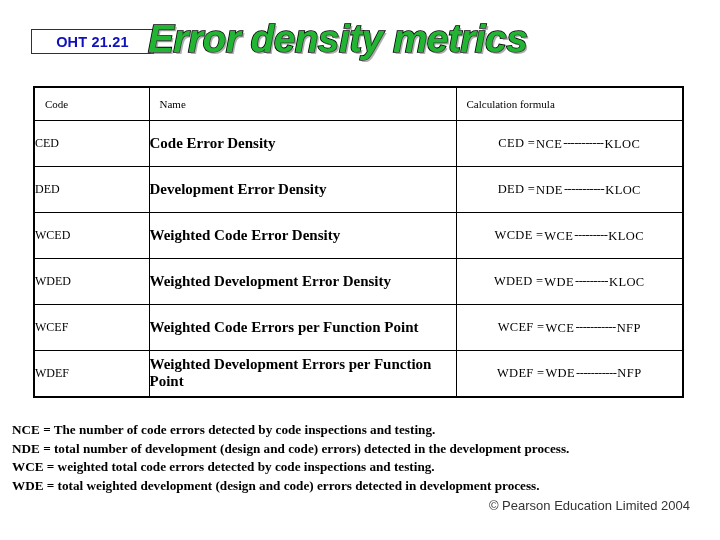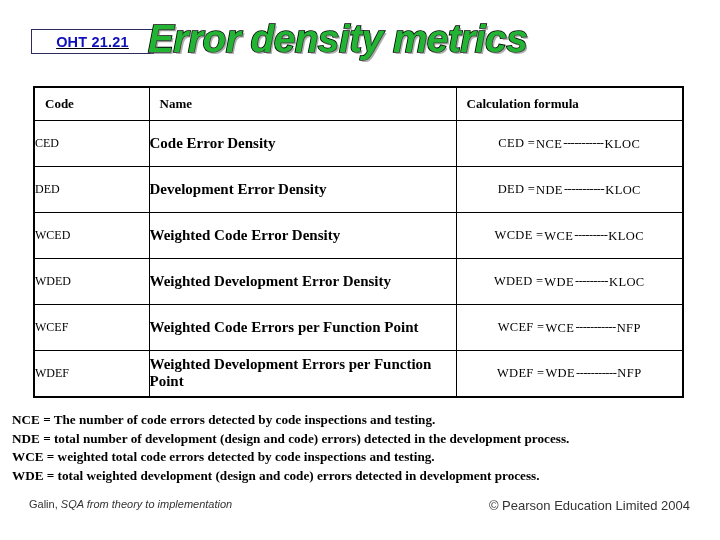--- a/index.html
+++ b/index.html
@@ -28,21 +28,20 @@
     left: 31px;
     top: 29px;
     width: 123px;
     height: 25px;
     border: 1px solid #2b2b5f;
     background: #ffffff;
     box-sizing: border-box;
     display: flex;
     align-items: center;
     justify-content: center;
-    text-decoration: underline;
   }
   .oht-label {
     font-family: "Liberation Sans", "DejaVu Sans", sans-serif;
     font-weight: bold;
     font-size: 14.5px;
     color: #1111bb;
     letter-spacing: 0.2px;
     white-space: nowrap;
   }
   .slide-title {
@@ -83,22 +82,22 @@
   }
   .col-code   { width: 115px; }
   .col-name   { width: 307px; }
   .col-form   { width: 227px; }
 
   thead th {
     background: #ccffcc;
     height: 32px;
   }
   .th-inner {
-    font-weight: bold;
-    font-size: 13px;
+    font-weight: normal;
+    font-size: 11px;
     color: #000000;
     padding: 0 0 0 10px;
     text-align: left;
     white-space: nowrap;
   }
 
   tbody tr { height: 46px; }
 
   .cell-code {
     font-size: 12px;
@@ -149,21 +148,21 @@
     font-size: 12.5px;
     letter-spacing: -0.5px;
     line-height: 0.7;
     margin: 0 1px;
   }
 
   
   .notes {
     position: absolute;
     left: 12px;
-    top: 411px;
+    top: 421px;
     width: 700px;
   }
   .note-line {
     font-size: 13.2px;
     font-weight: bold;
     color: #000000;
     line-height: 18.6px;
     white-space: nowrap;
   }
 
@@ -315,15 +314,14 @@
 </table>
 
 <div class="notes">
   <div class="note-line">NCE = The number of code errors detected by code inspections and testing.</div>
   <div class="note-line">NDE = total number of development (design and code) errors) detected in the development process.</div>
   <div class="note-line">WCE = weighted total code errors detected by code inspections and testing.</div>
   <div class="note-line">WDE = total weighted development (design and code) errors detected in development process.</div>
 </div>
 
 <div class="footer">
-  <div class="footer-left"><span>Galin, </span><span class="italic">SQA from theory to implementation</span></div>
   <div class="footer-right">© Pearson Education Limited 2004</div>
 </div>
 
 </body></html>

